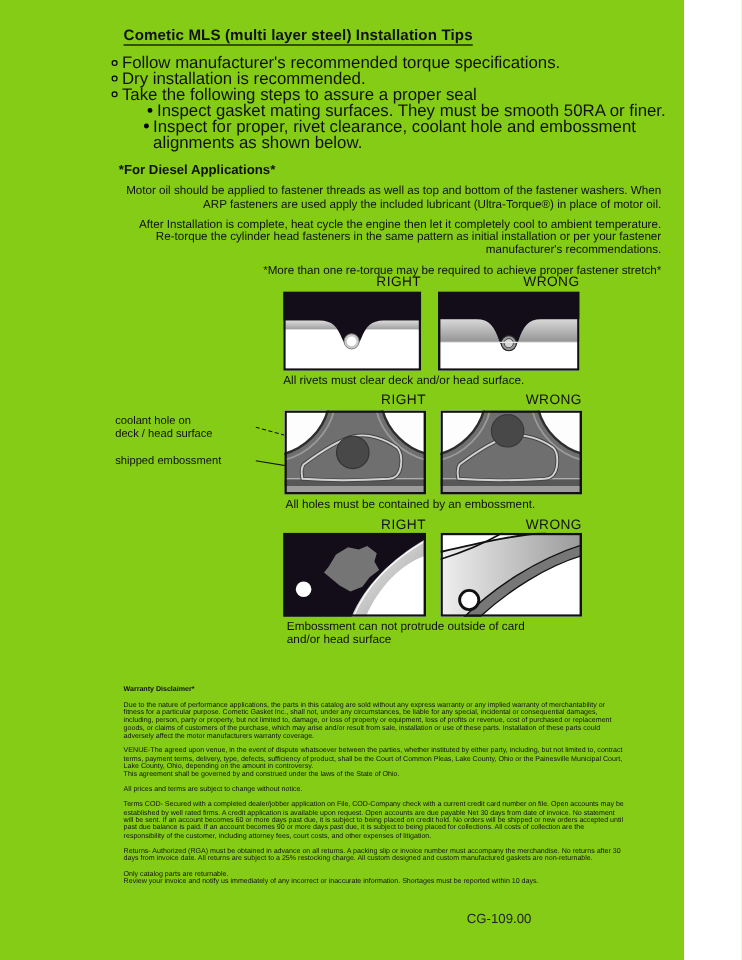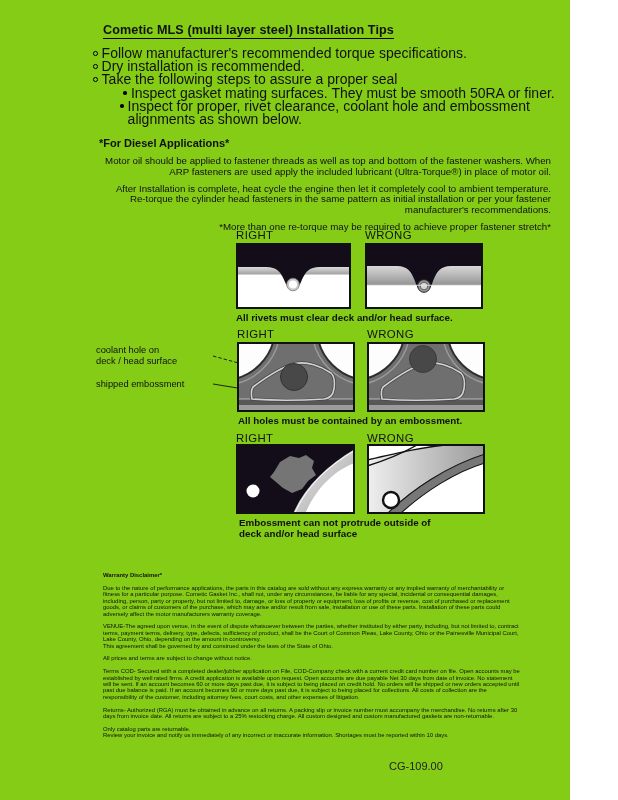--- a/index.html
+++ b/index.html
@@ -14,22 +14,22 @@
   .bullet-row { display:flex; align-items:flex-start; font-size:14px; line-height:13.2px; }
   .bullet-row .ring { flex:none; width:4.6px; height:4.6px; border:1px solid #000;
                       border-radius:50%; margin:4px 4px 0 0; }
   .bullet-row.sub { margin-left:27px;justify-content:center; }
   .bullet-row.sub .dot { flex:none; width:3.6px; height:3.6px; background:#000;
                          border-radius:50%; margin:4.6px 4px 0 0; }
   .diesel-heading { font-size:11px; font-weight:bold; margin:11px 0 7px 6px; }
   .para { font-size:9.7px; line-height:10.7px; margin:0 0 6px 10px; width:448px;text-align:right; }
 
   
-  .dg-header { position:absolute; font-size:11.4px; letter-spacing:0.4px; text-align:left; color:#111; }
-  .dg-caption { position:absolute; font-size:9.8px; line-height:11px; color:#111;font-weight:bold; }
+  .dg-header { position:absolute; font-size:11.4px; letter-spacing:0.4px; text-align:right; color:#111; }
+  .dg-caption { position:absolute; font-size:9.8px; line-height:11px; color:#111; }
   .dg-panel { position:absolute; }
   .dg-label { position:absolute; font-size:9.3px; line-height:10.8px; text-align:left;
               white-space:pre-line; color:#111; }
   .leader { position:absolute; }
 
   
   .fineprint { position:absolute; left:103px; top:572px; width:418px; }
   .fineprint h3 { font-size:5.9px; font-weight:bold; margin:0 0 7px 0; }
   .fineprint p { font-size:5.9px; line-height:6.45px; margin:0 0 6.2px 0; white-space:pre-line; }
 
@@ -178,21 +178,21 @@
     </defs>
     <rect width="118" height="70" fill="#fff"></rect>
     <path d="M0,16 C30,9 60,2 88,0 L118,0 L118,10 C80,22 44,46 20,70 L0,70 Z" fill="url(#g3b)"></path>
     <path d="M118,10 C80,22 44,46 20,70 L33,70 C57,48 88,28 118,19 Z" fill="#777" stroke="#111" stroke-width="1.1"></path>
     <path d="M0,16 C30,9 60,2 88,0" fill="none" stroke="#111" stroke-width="1.5"></path>
     <path d="M0,22 C20,16 38,8 52,0" fill="none" stroke="#111" stroke-width="1.4"></path>
     <circle cx="24" cy="56" r="8" fill="#fff" stroke="#111" stroke-width="2.4"></circle>
     <rect x="1" y="1" width="116" height="68" fill="none" stroke="#111" stroke-width="2"></rect>
   </svg>
 
-  <div class="dg-caption" style="left:239px;top:517px;width:215px">Embossment can not protrude outside of deck and/or head surface</div>
+  <div class="dg-caption" style="left:239px;top:517px;width:215px">Embossment can not protrude outside of card and/or head surface</div>
 
   <div class="fineprint">
     <h3>Warranty Disclaimer*</h3>
     <p>Due to the nature of performance applications, the parts in this catalog are sold without any express warranty or any implied warranty of merchantability or fitness for a particular purpose.  Cometic Gasket Inc., shall not, under any circumstances, be liable for any special, incidental or consequential damages, including, person, party or property, but not limited to, damage, or loss of property or equipment, loss of profits or revenue, cost of purchased or replacement goods, or claims of customers of the purchase, which may arise and/or result from sale, installation or use of these parts.  Installation of these parts could adversely affect the motor manufacturers warranty coverage.</p>
     <p>VENUE-The agreed upon venue, in the event of dispute whatsoever between the parties, whether instituted by either party, including, but not limited to, contract terms, payment terms, delivery, type, defects, sufficiency of product, shall be the Court of Common Pleas, Lake County, Ohio or the Painesville Municipal Court, Lake County, Ohio, depending on the amount in controversy.
 This agreement shall be governed by and construed under the laws of the State of Ohio.</p>
     <p>All prices and terms are subject to change without notice.</p>
     <p>Terms COD- Secured with a completed dealer/jobber application on File, COD-Company check with a current credit card number on file.  Open accounts may be established by well rated firms.  A credit application is available upon request.  Open accounts are due payable Net 30 days from date of invoice.  No statement will be sent.  If an account becomes 60 or more days past due, it is subject to being placed on credit hold.  No orders will be shipped or new orders accepted until past due balance is paid.  If an account becomes 90 or more days past due, it is subject to being placed for collections.  All costs of collection are the responsibility of the customer, including attorney fees, court costs, and other expenses of litigation.</p>
     <p>Returns- Authorized (RGA) must be obtained in advance on all returns.  A packing slip or invoice number must accompany the merchandise.  No returns after 30 days from invoice date.  All returns are subject to a 25% restocking charge.  All custom designed and custom manufactured gaskets are non-returnable.</p>
     <p>Only catalog parts are returnable.

